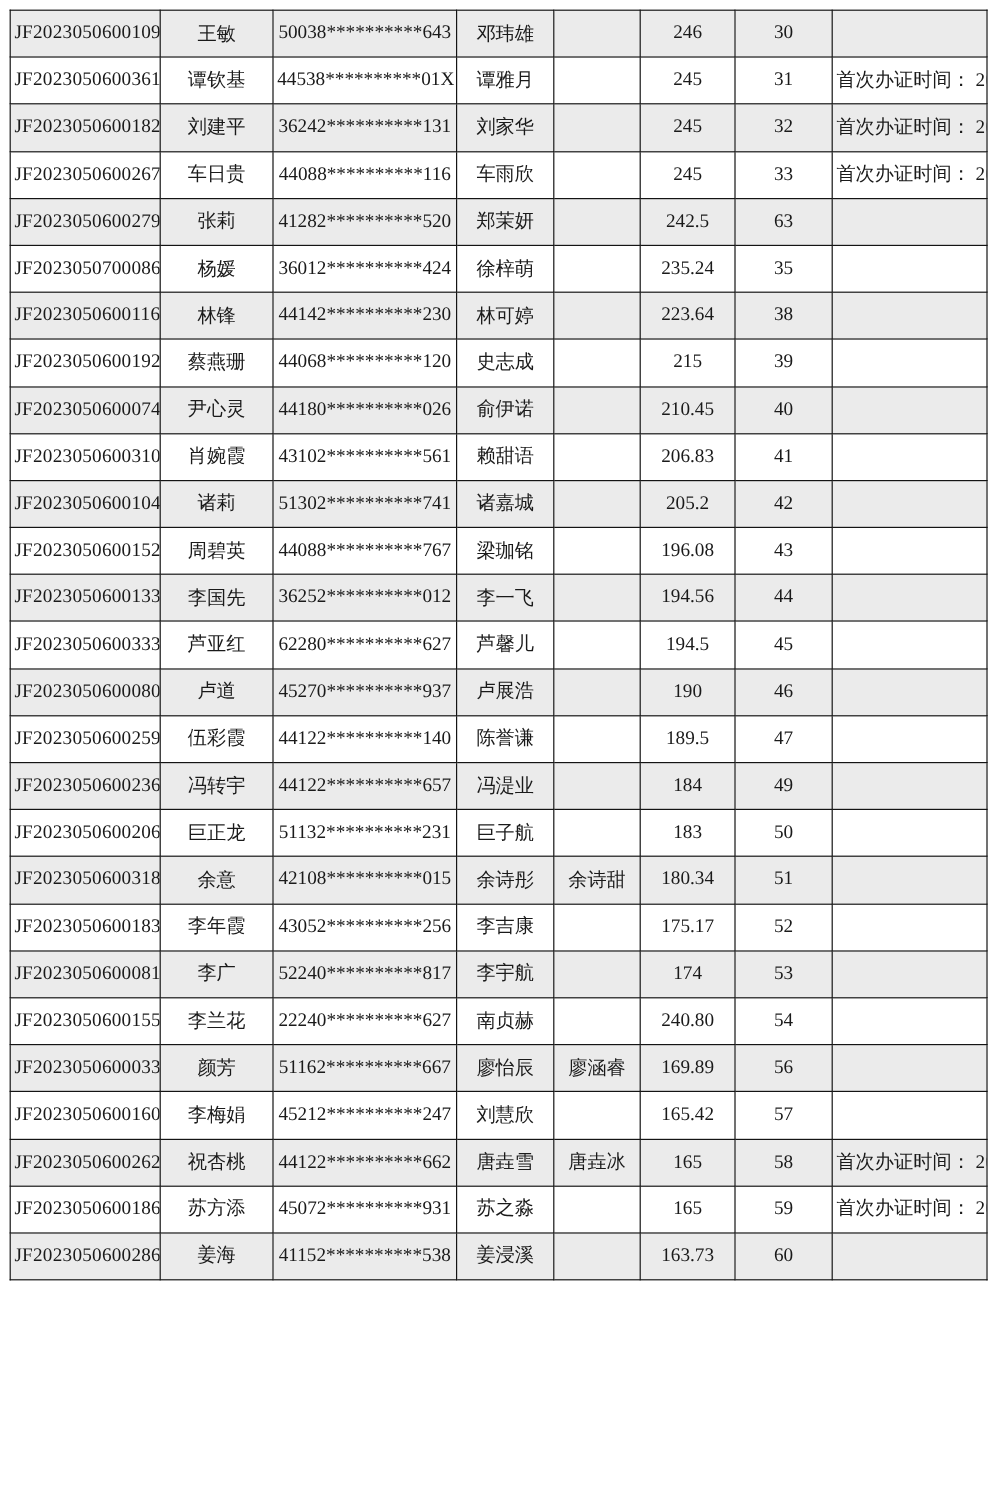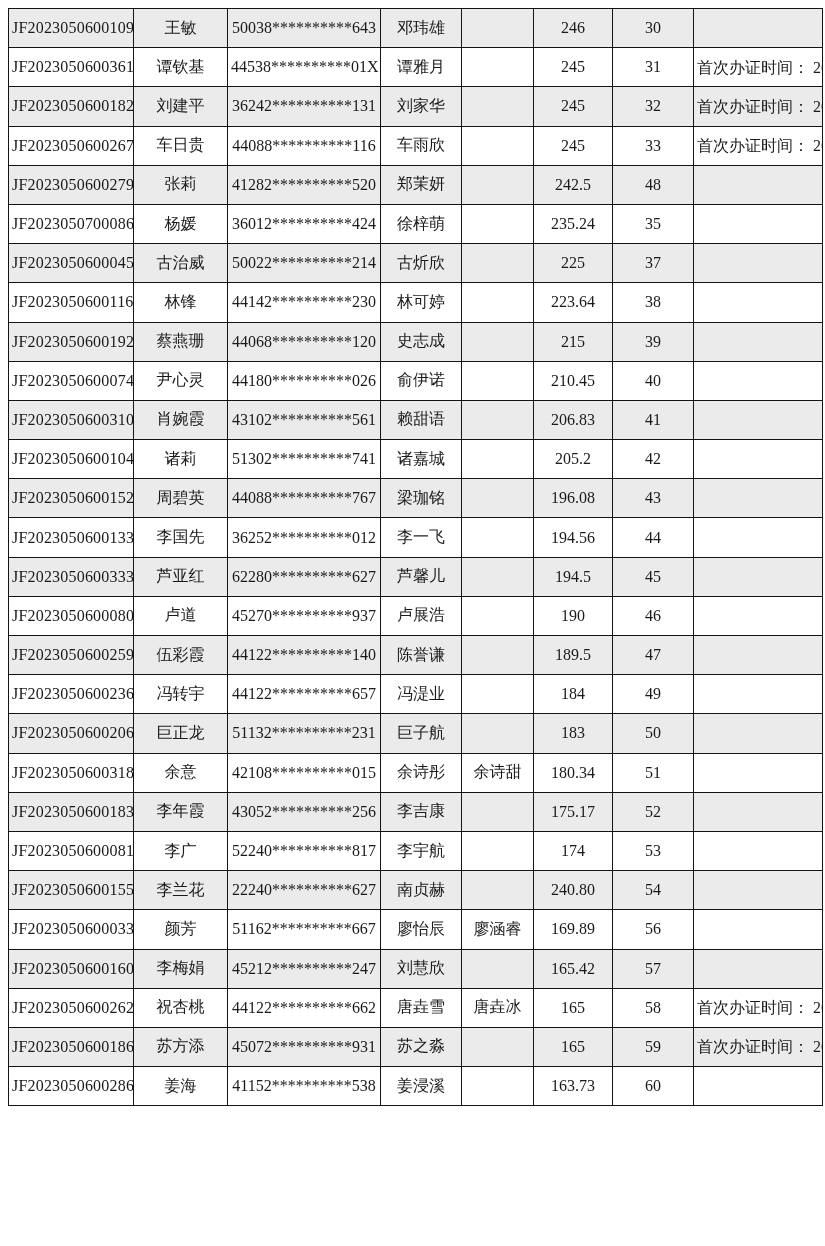--- a/index.html
+++ b/index.html
@@ -119,46 +119,36 @@
 2019年05月07日</td>
   </tr>
 
   <tr>
     <td class="c-id">JF2023050600279</td>
     <td class="c-name">张莉</td>
     <td class="c-idnum">41282**********520</td>
     <td class="c-child">郑茉妍</td>
     <td class="c-child2"></td>
     <td class="c-score">242.5</td>
-    <td class="c-rank">48</td>
+    <td class="c-rank">63</td>
     <td class="c-remark"></td>
   </tr>
 
   <tr>
     <td class="c-id">JF2023050700086</td>
     <td class="c-name">杨媛</td>
     <td class="c-idnum">36012**********424</td>
     <td class="c-child">徐梓萌</td>
     <td class="c-child2"></td>
     <td class="c-score">235.24</td>
     <td class="c-rank">35</td>
     <td class="c-remark"></td>
   </tr>
 
 
-  <tr>
-    <td class="c-id">JF2023050600045</td>
-    <td class="c-name">古治威</td>
-    <td class="c-idnum">50022**********214</td>
-    <td class="c-child">古炘欣</td>
-    <td class="c-child2"></td>
-    <td class="c-score">225</td>
-    <td class="c-rank">37</td>
-    <td class="c-remark"></td>
-  </tr>
 
   <tr>
     <td class="c-id">JF2023050600116</td>
     <td class="c-name">林锋</td>
     <td class="c-idnum">44142**********230</td>
     <td class="c-child">林可婷</td>
     <td class="c-child2"></td>
     <td class="c-score">223.64</td>
     <td class="c-rank">38</td>
     <td class="c-remark"></td>

